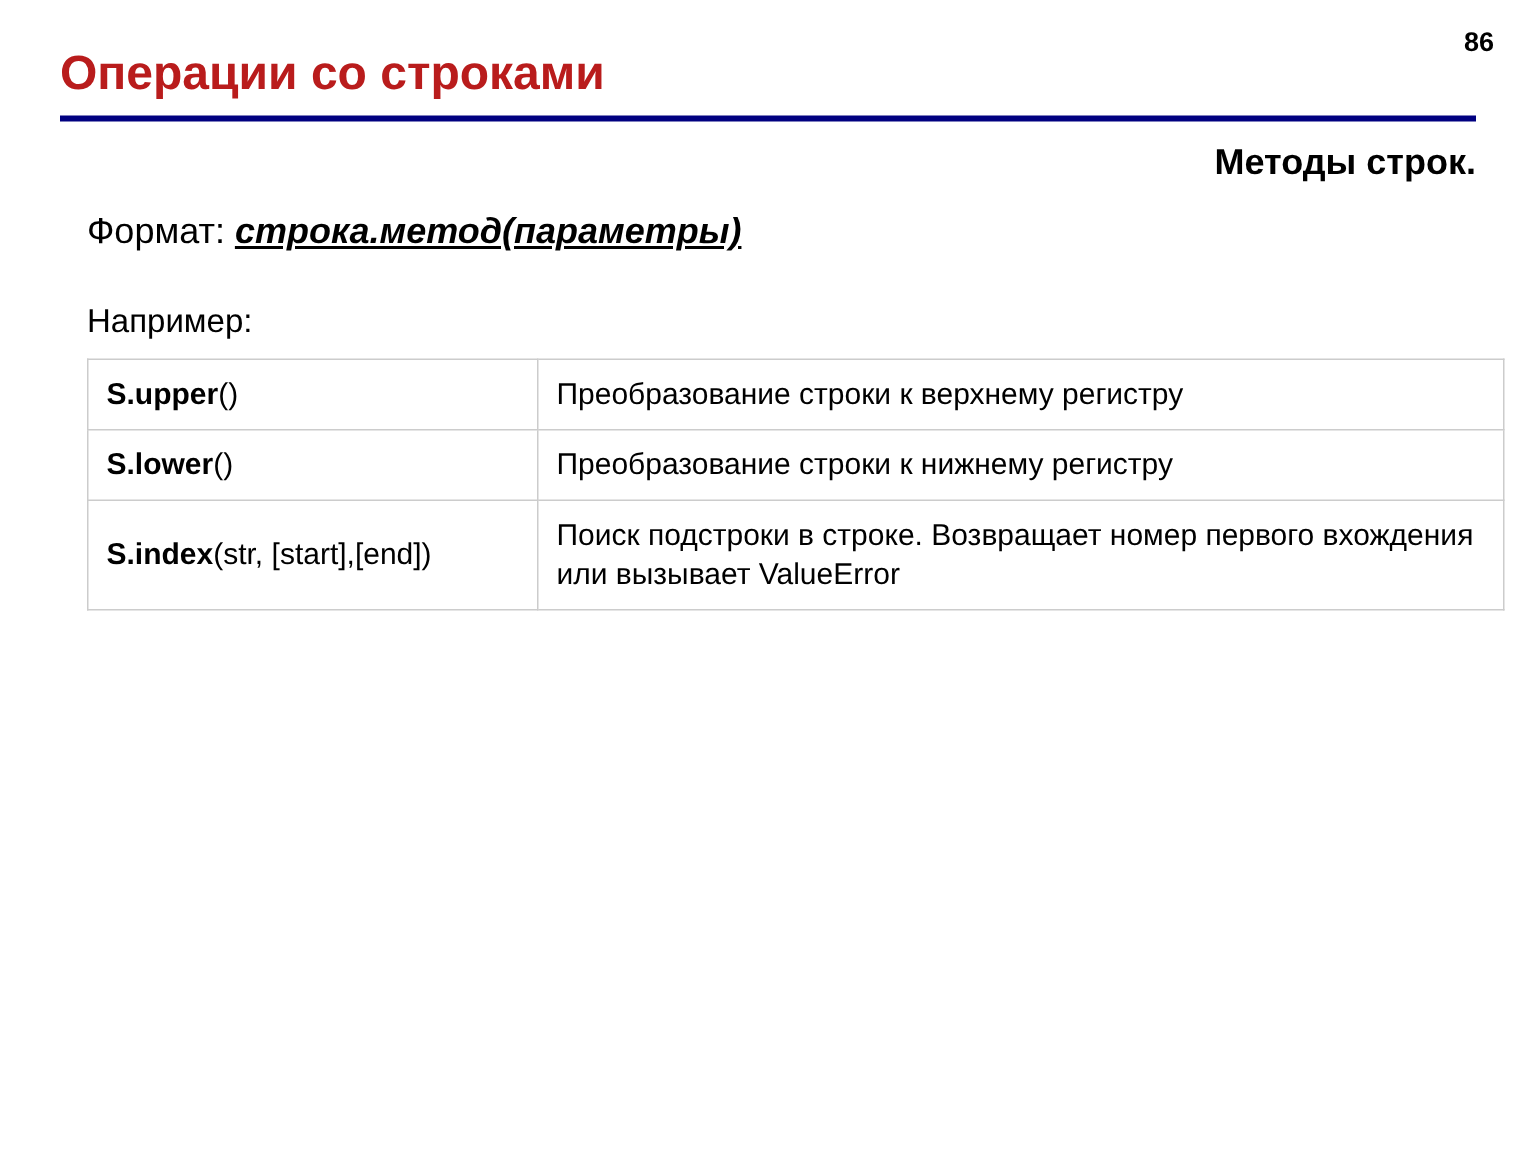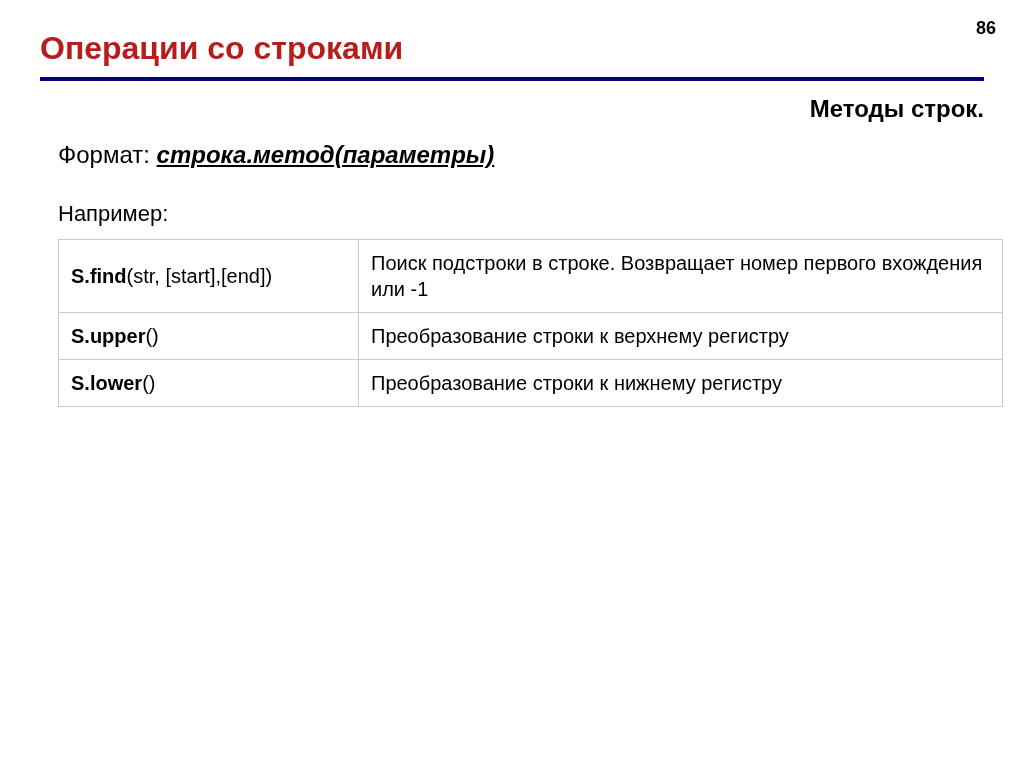--- a/index.html
+++ b/index.html
@@ -77,25 +77,25 @@
 
 <div class="format-line">
   <span class="format-label">Формат: </span><span class="format-value">строка.метод(параметры)</span>
 </div>
 
 <div class="example-label">Например:</div>
 
 <table>
   <tbody>
     <tr>
-      <td class="method-cell"><b>S.find</b><span>(str, [start],[end])</span></td>
-      <td class="desc-cell">Поиск подстроки в строке. Возвращает номер первого вхождения или -1</td>
-    </tr>
-    <tr>
       <td class="method-cell"><b>S.upper</b><span>()</span></td>
       <td class="desc-cell">Преобразование строки к верхнему регистру</td>
     </tr>
     <tr>
       <td class="method-cell"><b>S.lower</b><span>()</span></td>
       <td class="desc-cell">Преобразование строки к нижнему регистру</td>
     </tr>
+    <tr>
+      <td class="method-cell"><b>S.index</b><span>(str, [start],[end])</span></td>
+      <td class="desc-cell">Поиск подстроки в строке. Возвращает номер первого вхождения или вызывает ValueError</td>
+    </tr>
   </tbody>
 </table>
 
 </body></html>

